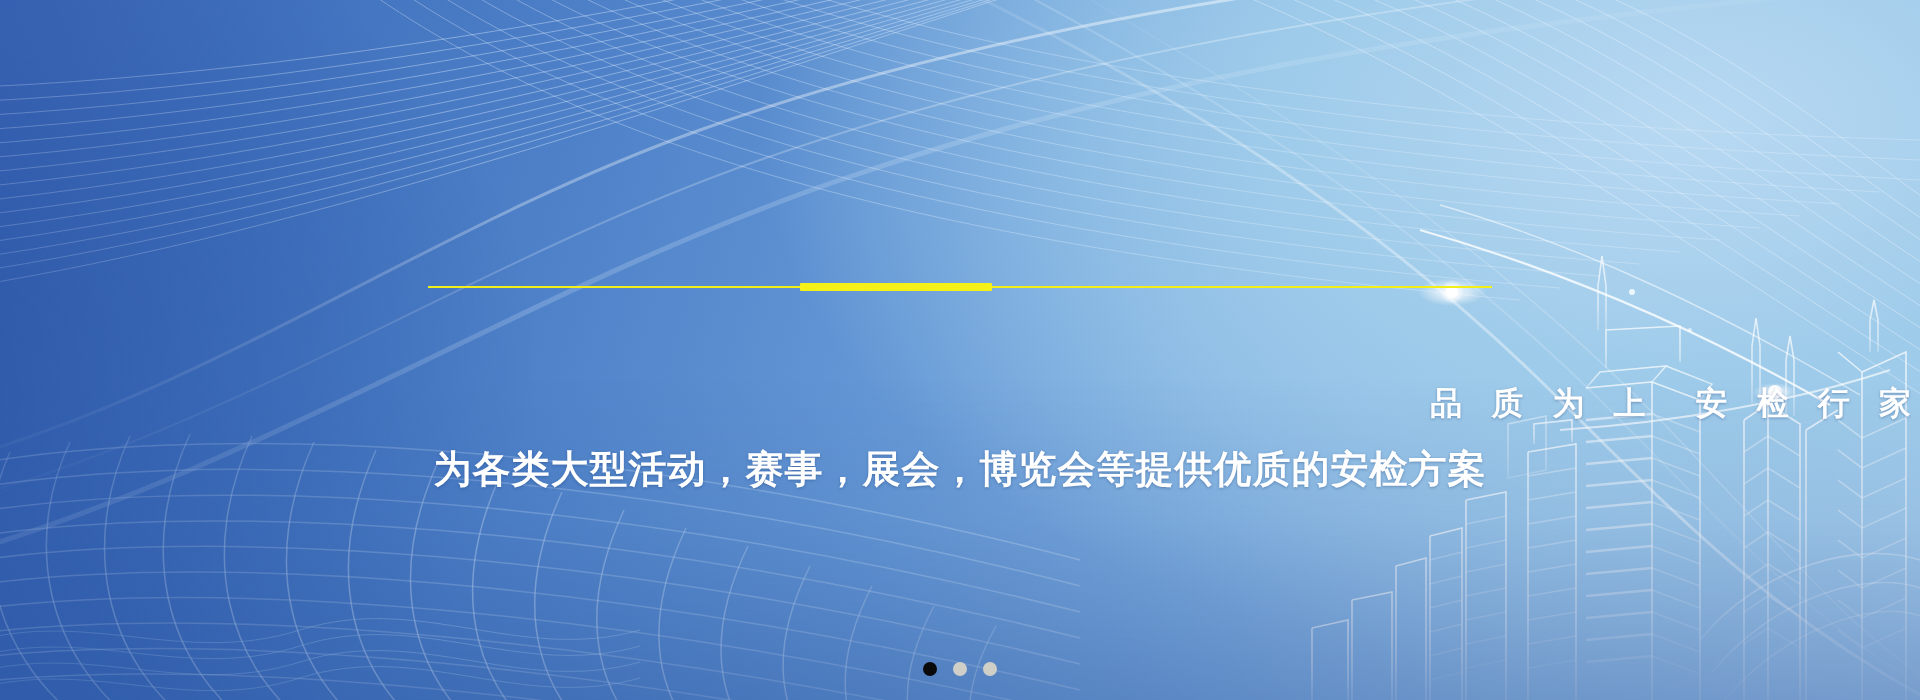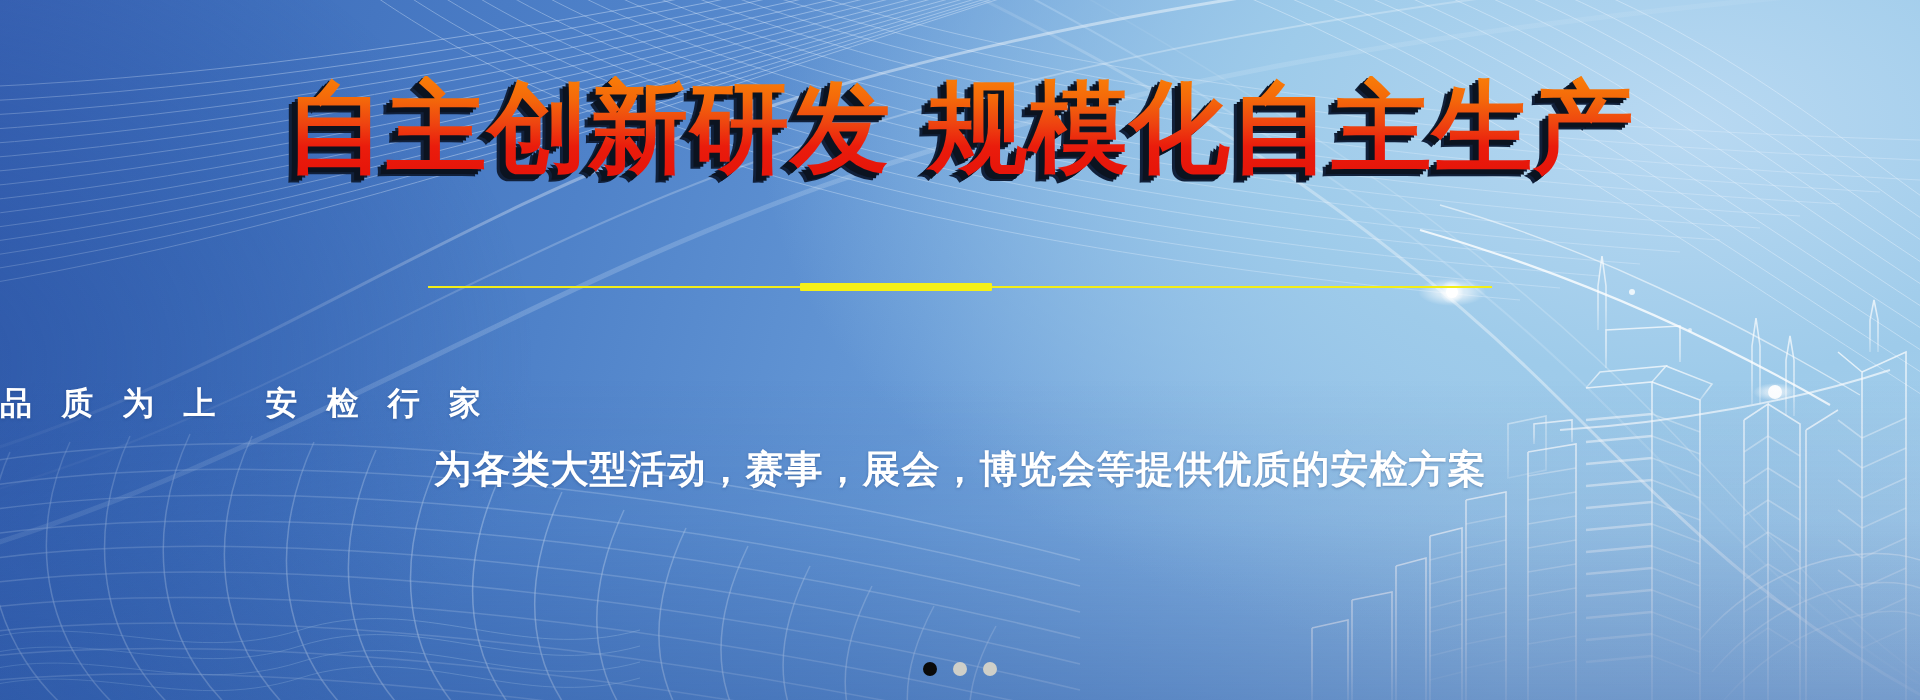--- a/index.html
+++ b/index.html
@@ -96,21 +96,21 @@
     width: 192px;
     height: 8px;
     background: #f5f018;
     border-radius: 1px;
   }
 
   .sub-main {
     position: absolute;
     left: 0; right: 0;
     top: 382px;
-    text-align: left;
+    text-align: right;
     color: #ffffff;
     font-size: 32px;
     font-weight: 700;
     letter-spacing: 9px;
     font-family: "DejaVu Sans", "Liberation Sans", sans-serif;
     text-shadow: 0 1px 3px rgba(20,50,100,.35);
   }
 
   .sub-desc {
     position: absolute;
@@ -372,21 +372,20 @@
       </g>
 
     </g>
   </svg>
 
   <div class="bg-vign-left"></div>
   <div class="bg-vign-bottom"></div>
 
   <div class="content">
 
-    <div class="hero-title">自主创新研发 规模化自主生产</div>
 
     <div class="divider">
       <div class="divider-line"></div>
       <div class="divider-thick"></div>
     </div>
 
     <div class="sub-main">品 质 为 上　安 检 行 家</div>
 
     <div class="sub-desc">为各类大型活动，赛事，展会，博览会等提供优质的安检方案</div>
 

